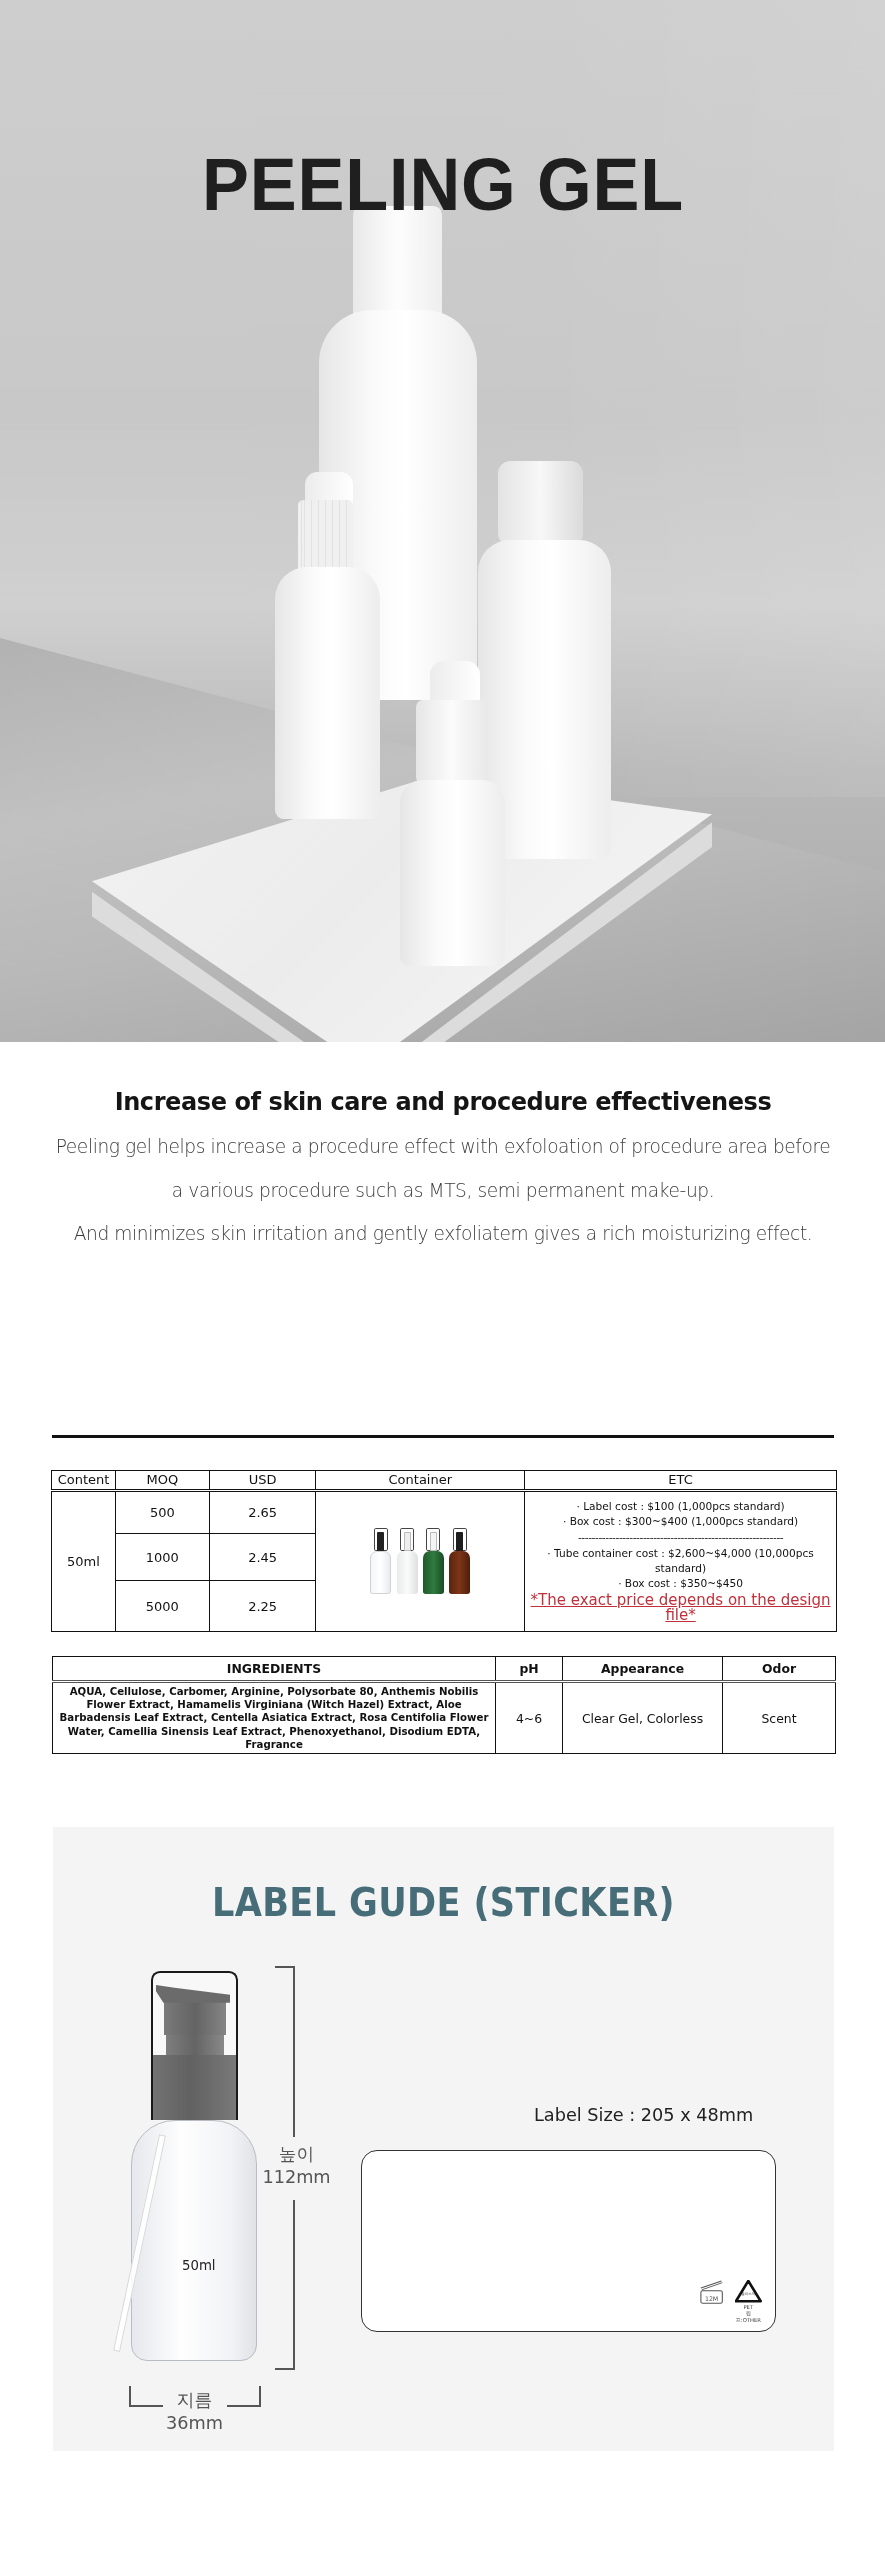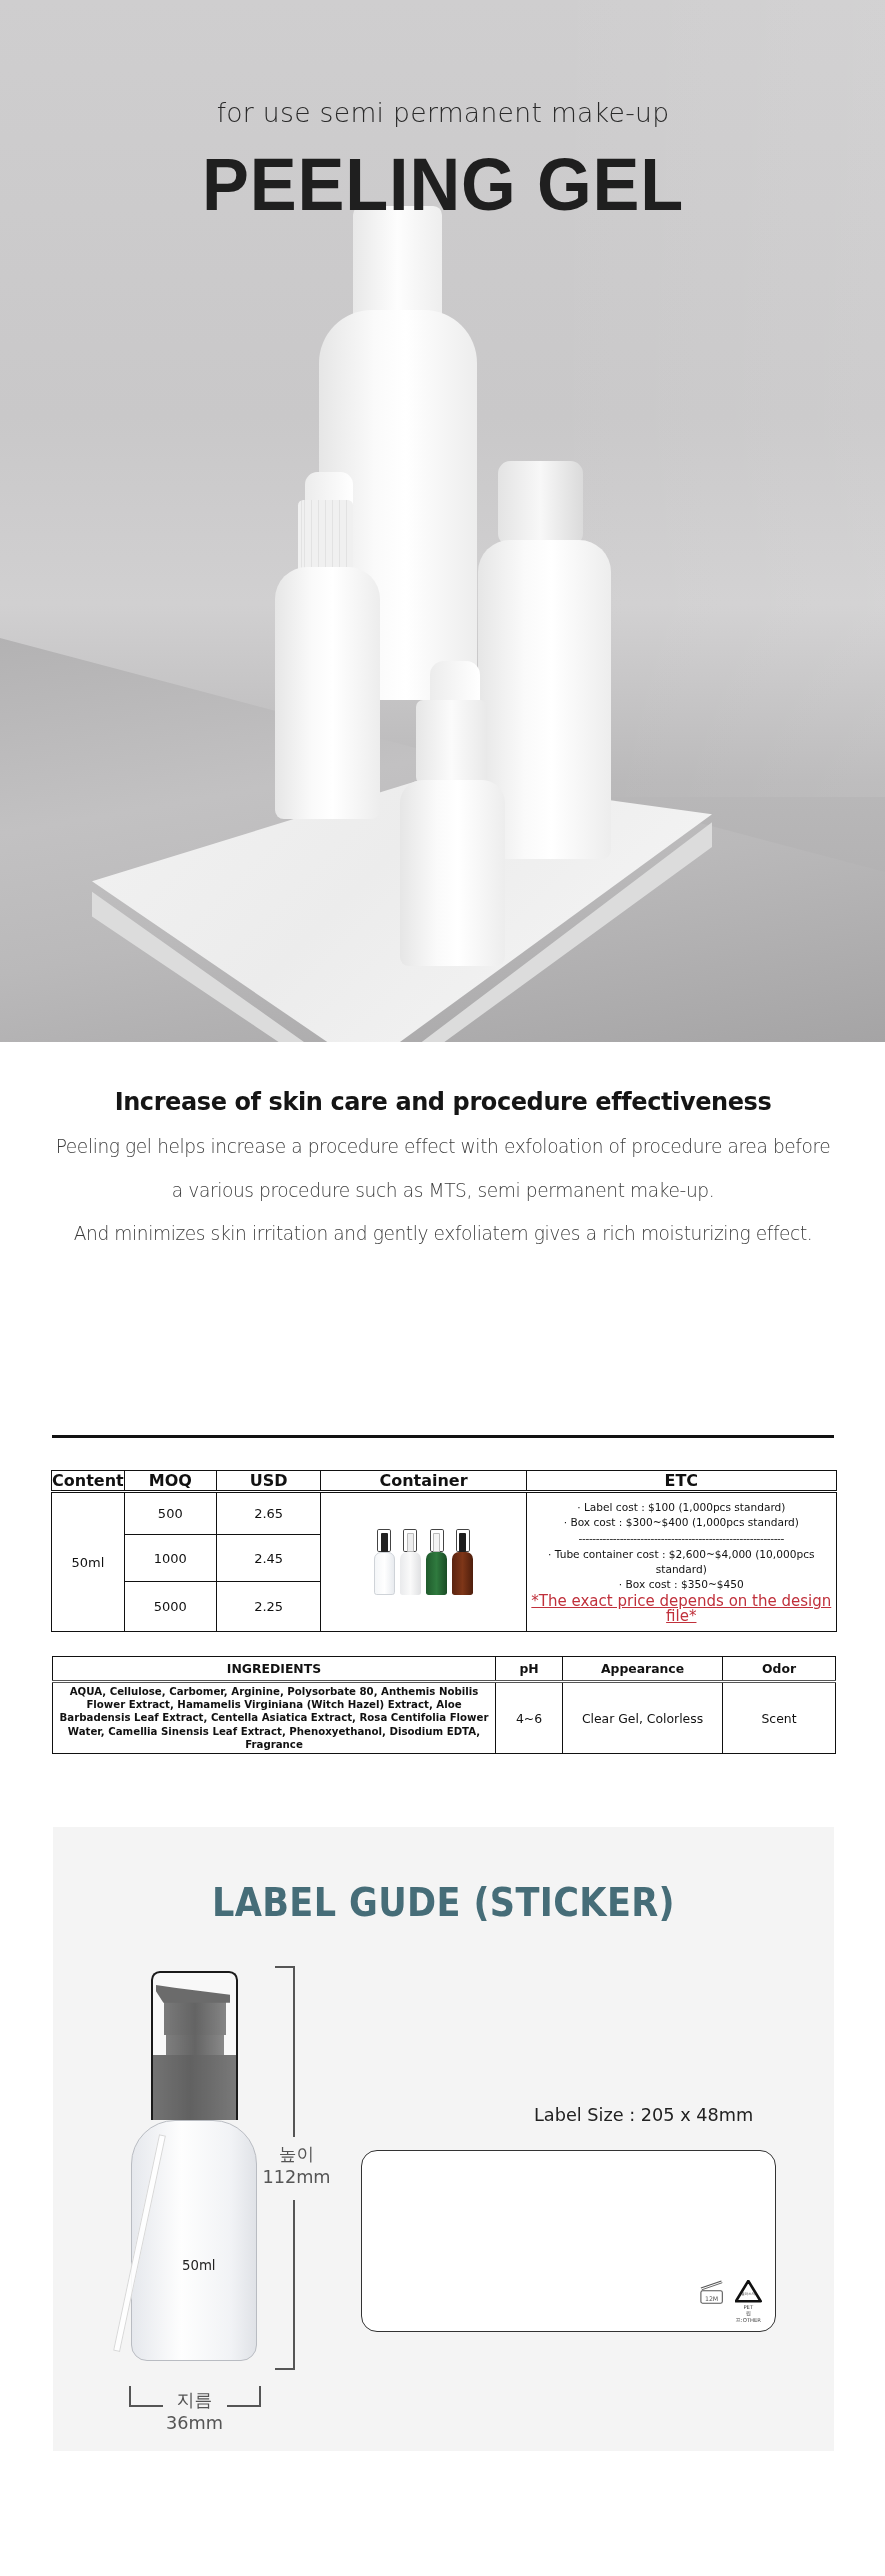--- a/index.html
+++ b/index.html
@@ -53,21 +53,21 @@
           font-size: 24px; color: #151515; letter-spacing: -0.4px; }
   .intro-line { position: absolute; left: 0; width: 886px; text-align: center;
           font-weight: 300; font-size: 18.6px; color: #3b3b3b; letter-spacing: -0.4px; }
 
   .rule { position: absolute; left: 52px; top: 1435px; width: 782px; height: 2.7px; background: #111; }
 
   
   table { border-collapse: collapse; font-family: "DejaVu Sans", sans-serif; color: #111; position: absolute; }
   .t1 { left: 51px; top: 1470px; width: 786px; height: 162px; border: 1.8px solid #111; }
   .t1 th, .t1 td, .t2 th, .t2 td { border: 0.9px solid #111; text-align: center; vertical-align: middle; }
-  .t1 th { font-size: 16px; font-weight: 700; height: 19.5px; border-bottom: 3.5px double #111; margin-top: 8px; }
+  .t1 th { font-size: 13px; font-weight: 400; height: 19.5px; border-bottom: 3.5px double #111; margin-top: 8px; }
   .t1 td { font-size: 13px; }
   .etc { font-size: 10.6px !important; line-height: 15px; }
   .etc .sep { letter-spacing: -0.4px; color: #222; overflow: hidden; white-space: nowrap; width: 266px; margin: 0.9px auto; }
   .etc .note { color: #c0303b; text-decoration: underline; font-size: 15px; margin-top: 2.7px; }
   .t2 { left: 52px; top: 1656px; width: 784px; height: 76px; border: 1.8px solid #111; }
   .t2 th { font-size: 12.4px; font-weight: 700; height: 25px; border-bottom: 3.5px double #555; }
   .t2 td { font-size: 12.4px; }
   .t2 td.ingr { text-align: center; font-size: 10.2px; line-height: 13.3px; padding: 1.8px 2.7px; font-weight: bold; }
 
   .containers { display: flex; justify-content: center; gap: 5.3px; align-items: flex-end; }
@@ -110,21 +110,20 @@
   <div class="bottle b-tall"></div>
   <div class="bottle b-right-cap"></div>
   <div class="bottle b-right"></div>
   <div class="bottle b-left-head"></div>
   <div class="bottle b-left-pump"></div>
   <div class="bottle b-left"></div>
   <div class="bottle b-small-head"></div>
   <div class="bottle b-small-pump"></div>
   <div class="bottle b-small"></div>
 
-  <div class="hero-sub">for use semi permanent make-up</div>
   <div class="hero-title">PEELING GEL</div>
 </section>
 
 <h2 class="intro-title">Increase of skin care and procedure effectiveness</h2>
 <p class="intro-line" style="top:1136px">Peeling gel helps increase a procedure effect with exfoloation of procedure area before</p>
 <p class="intro-line" style="top:1180px">a various procedure such as MTS, semi permanent make-up.</p>
 <p class="intro-line" style="top:1223px">And minimizes skin irritation and gently exfoliatem gives a rich moisturizing effect.</p>
 
 <div class="rule"></div>
 

